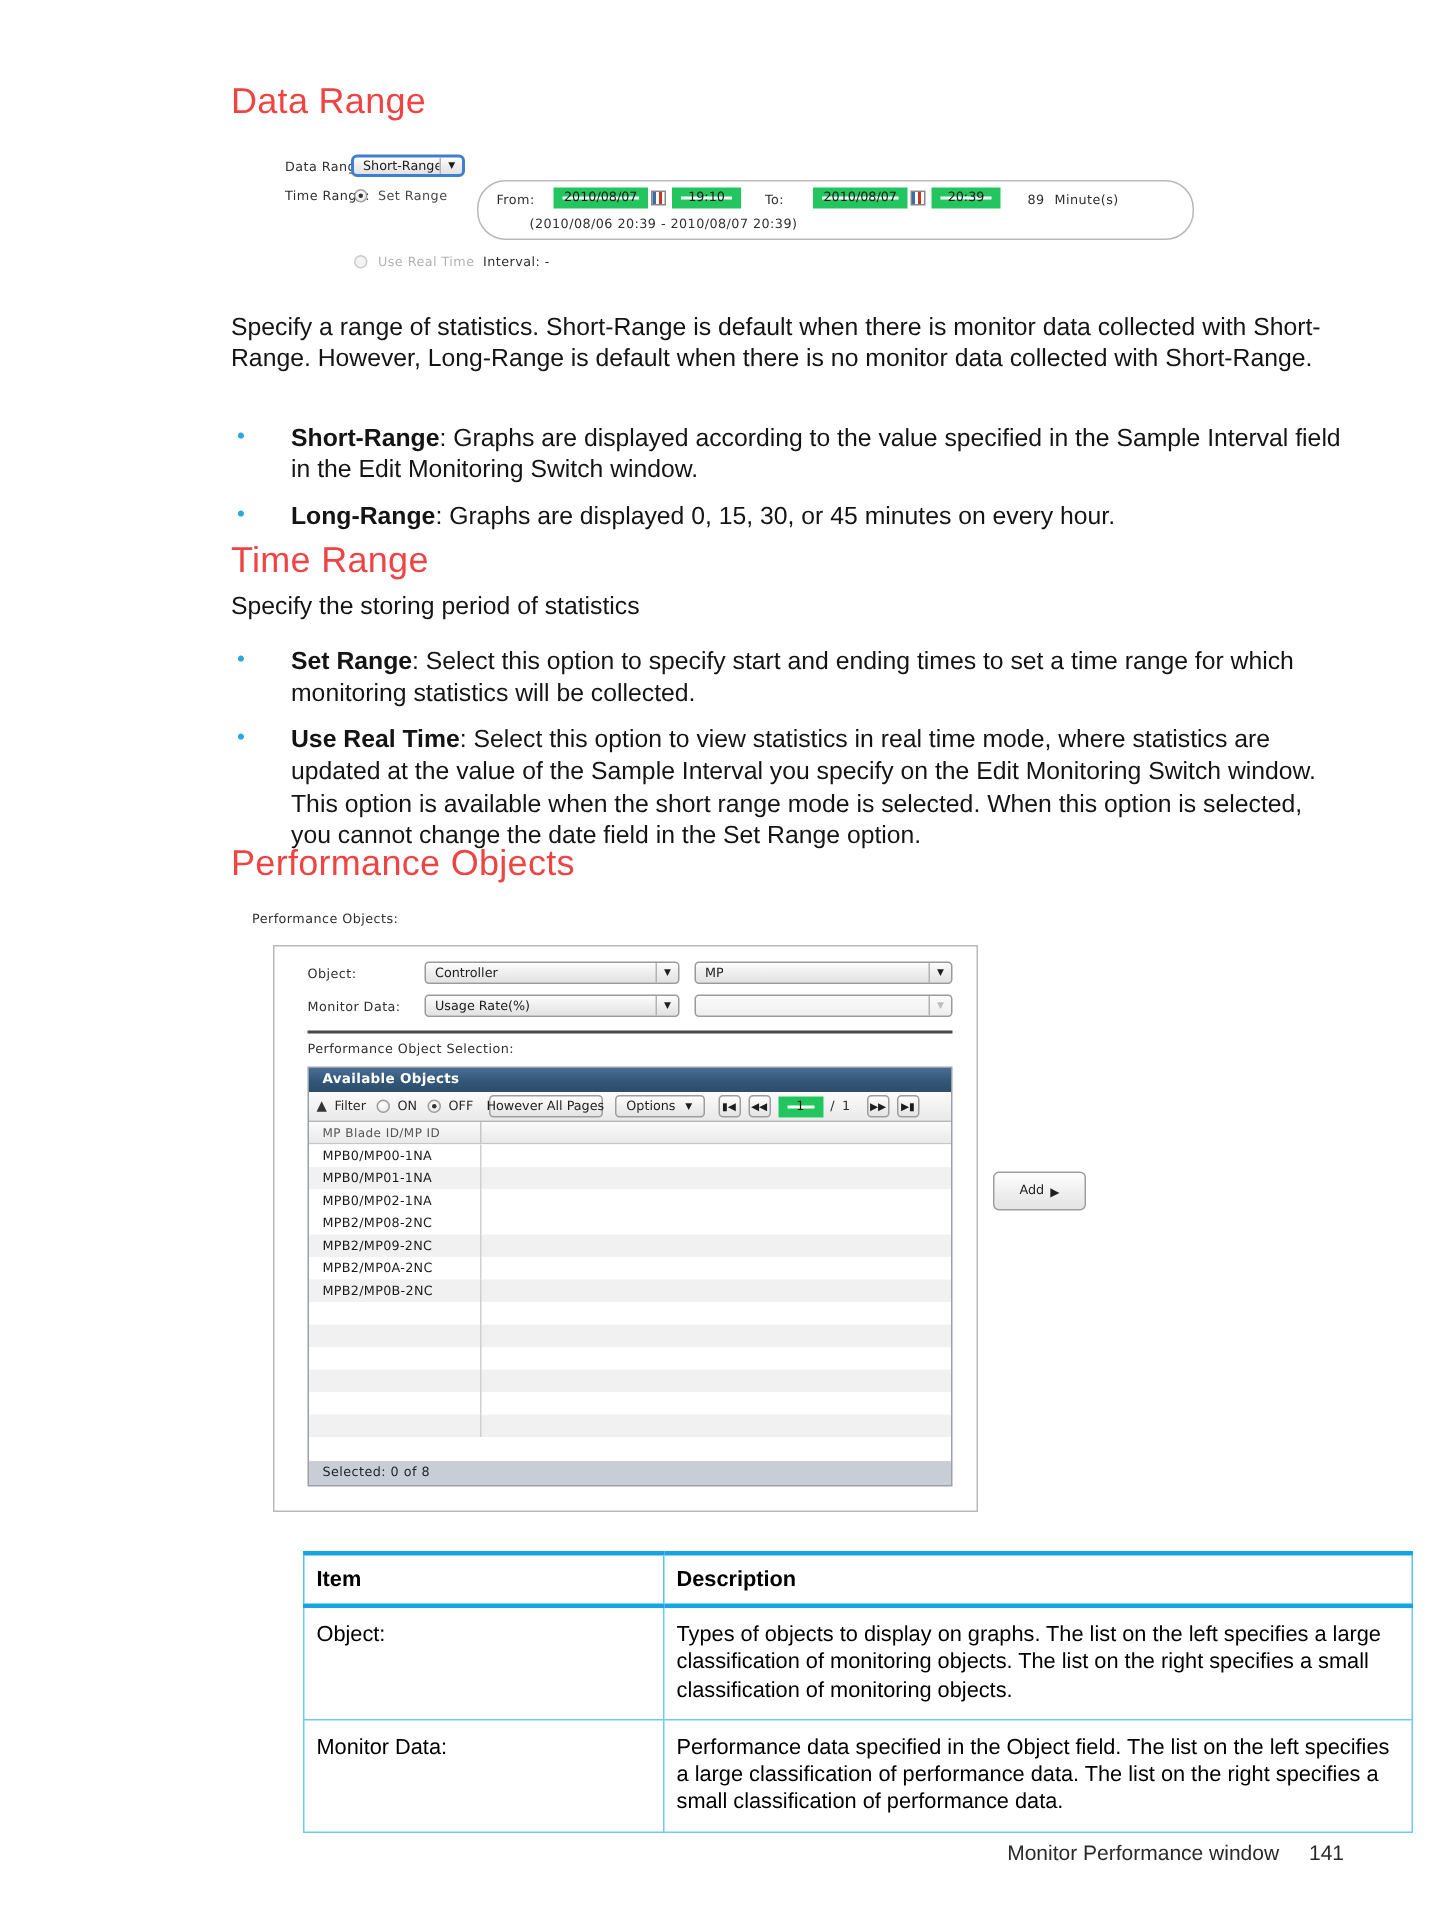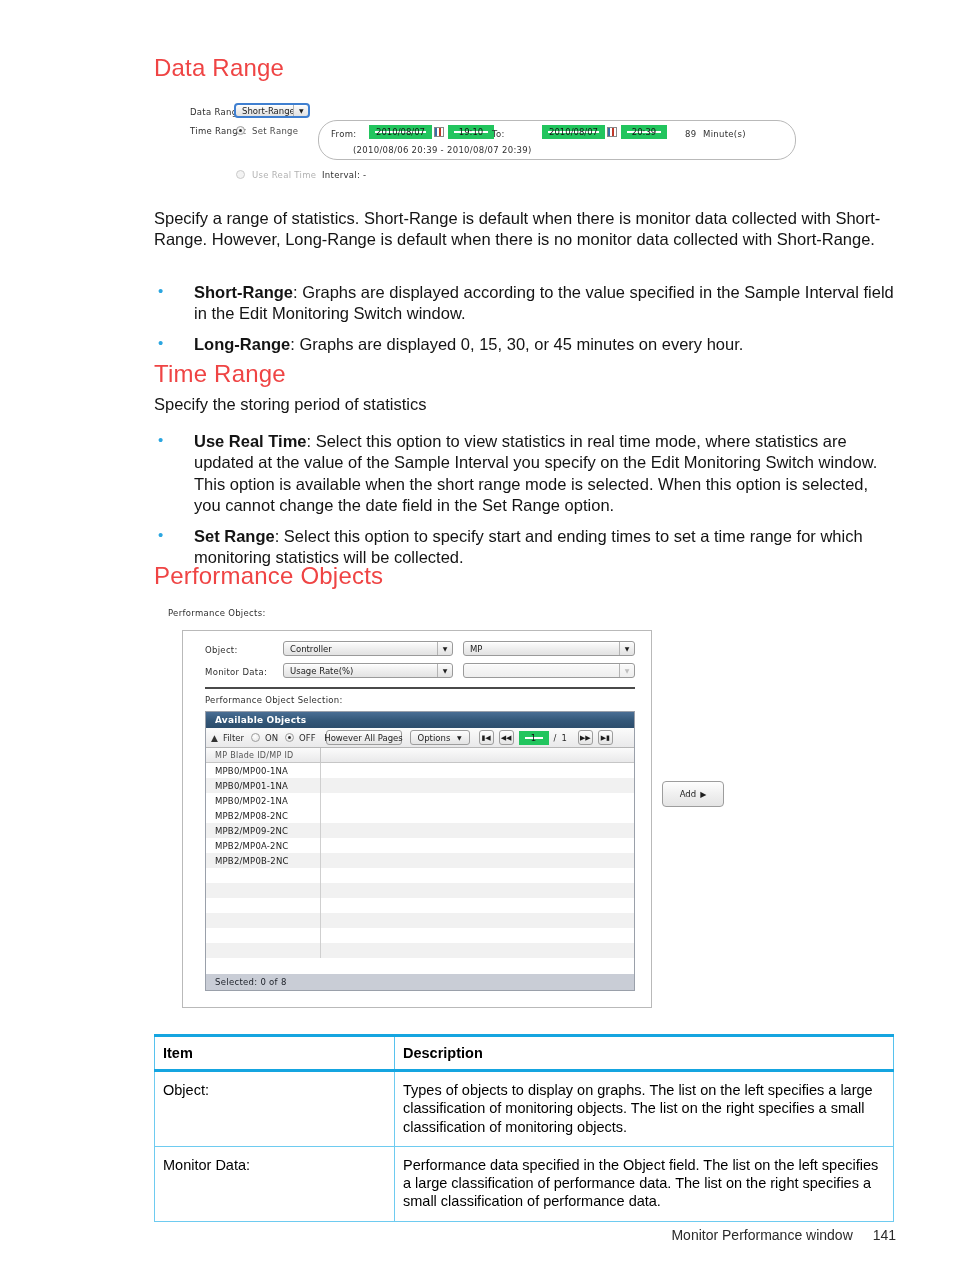--- a/index.html
+++ b/index.html
@@ -167,20 +167,21 @@
     color: #20242c;
     padding: 3px 0 3px 9px;
     letter-spacing: .3px;
   }
 
   
   .desc-table {
     border-collapse: collapse;
     width: 740px;
     font-size: 14.5px;
+    margin-left: 48px;
   }
   .desc-table th {
     text-align: left;
     font-weight: bold;
     font-size: 14.5px;
     padding: 8px 10px 8px 8px;
     border: 1px solid #57c2ee;
     border-top: 3px solid #15a5e0;
     border-bottom: 3px solid #15a5e0;
   }
@@ -226,21 +227,21 @@
   <div class="fld-label" style="position:absolute; left:92px; top:70px; color:#b2b2b2;">Use Real Time</div>
 
   <div class="panel-box" style="position:absolute; left:158px; top:20px; width:478px; height:40px;border-radius:19px;">
 
     <div class="fld-label" style="position:absolute; left:12px; top:8px;">From:</div>
 
     <div class="txtfield" style="position:absolute; left:50px; top:4px; width:63px;">2010/08/07</div>
     <span class="calicon" style="position:absolute; left:115px; top:6px;"></span>
     <div class="txtfield" style="position:absolute; left:129px; top:4px; width:46px;">19:10</div>
 
-    <div class="fld-label" style="position:absolute; left:173px; top:8px;">To:</div>
+    <div class="fld-label" style="position:absolute; left:191px; top:8px;">To:</div>
 
     <div class="txtfield" style="position:absolute; left:223px; top:4px; width:63px;">2010/08/07</div>
     <span class="calicon" style="position:absolute; left:288px; top:6px;"></span>
     <div class="txtfield" style="position:absolute; left:302px; top:4px; width:46px;">20:39</div>
 
     <div class="fld-label" style="position:absolute; left:366px; top:8px;">89</div>
     <div class="fld-label" style="position:absolute; left:384px; top:8px;">Minute(s)</div>
 
     <div class="fld-label" style="position:absolute; left:34px; top:24px;">(2010/08/06 20:39 - 2010/08/07 20:39)</div>
   </div>
@@ -260,24 +261,24 @@
 </ul>
 
 <div style="position:absolute; left:154px; top:360px;">
   <h1 class="doc-h1">Time Range</h1>
 </div>
 
 <div class="body-text" style="position:absolute; left:154px; top:394px; width:738px;">Specify the storing period of statistics</div>
 
 <ul class="bullet-list" style="position:absolute; left:154px; top:421px; width:740px;">
   <li>
-    <b>Use Real Time</b><span>: Select this option to view statistics in real time mode, where statistics are updated at the value of the Sample Interval you specify on the Edit Monitoring Switch window. This option is available when the short range mode is selected. When this option is selected, you cannot change the date field in the Set Range option.</span>
+    <b>Set Range</b><span>: Select this option to specify start and ending times to set a time range for which monitoring statistics will be collected.</span>
   </li>
   <li>
-    <b>Set Range</b><span>: Select this option to specify start and ending times to set a time range for which monitoring statistics will be collected.</span>
+    <b>Use Real Time</b><span>: Select this option to view statistics in real time mode, where statistics are updated at the value of the Sample Interval you specify on the Edit Monitoring Switch window. This option is available when the short range mode is selected. When this option is selected, you cannot change the date field in the Set Range option.</span>
   </li>
 </ul>
 
 <div style="position:absolute; left:154px; top:562px;">
   <h1 class="doc-h1">Performance Objects</h1>
 </div>
 
 <div class="ui-shot" style="position:absolute; left:168px; top:608px; width:560px; height:402px;">
 
   <div class="fld-label" style="position:absolute; left:0px; top:0px;">Performance Objects:</div>

